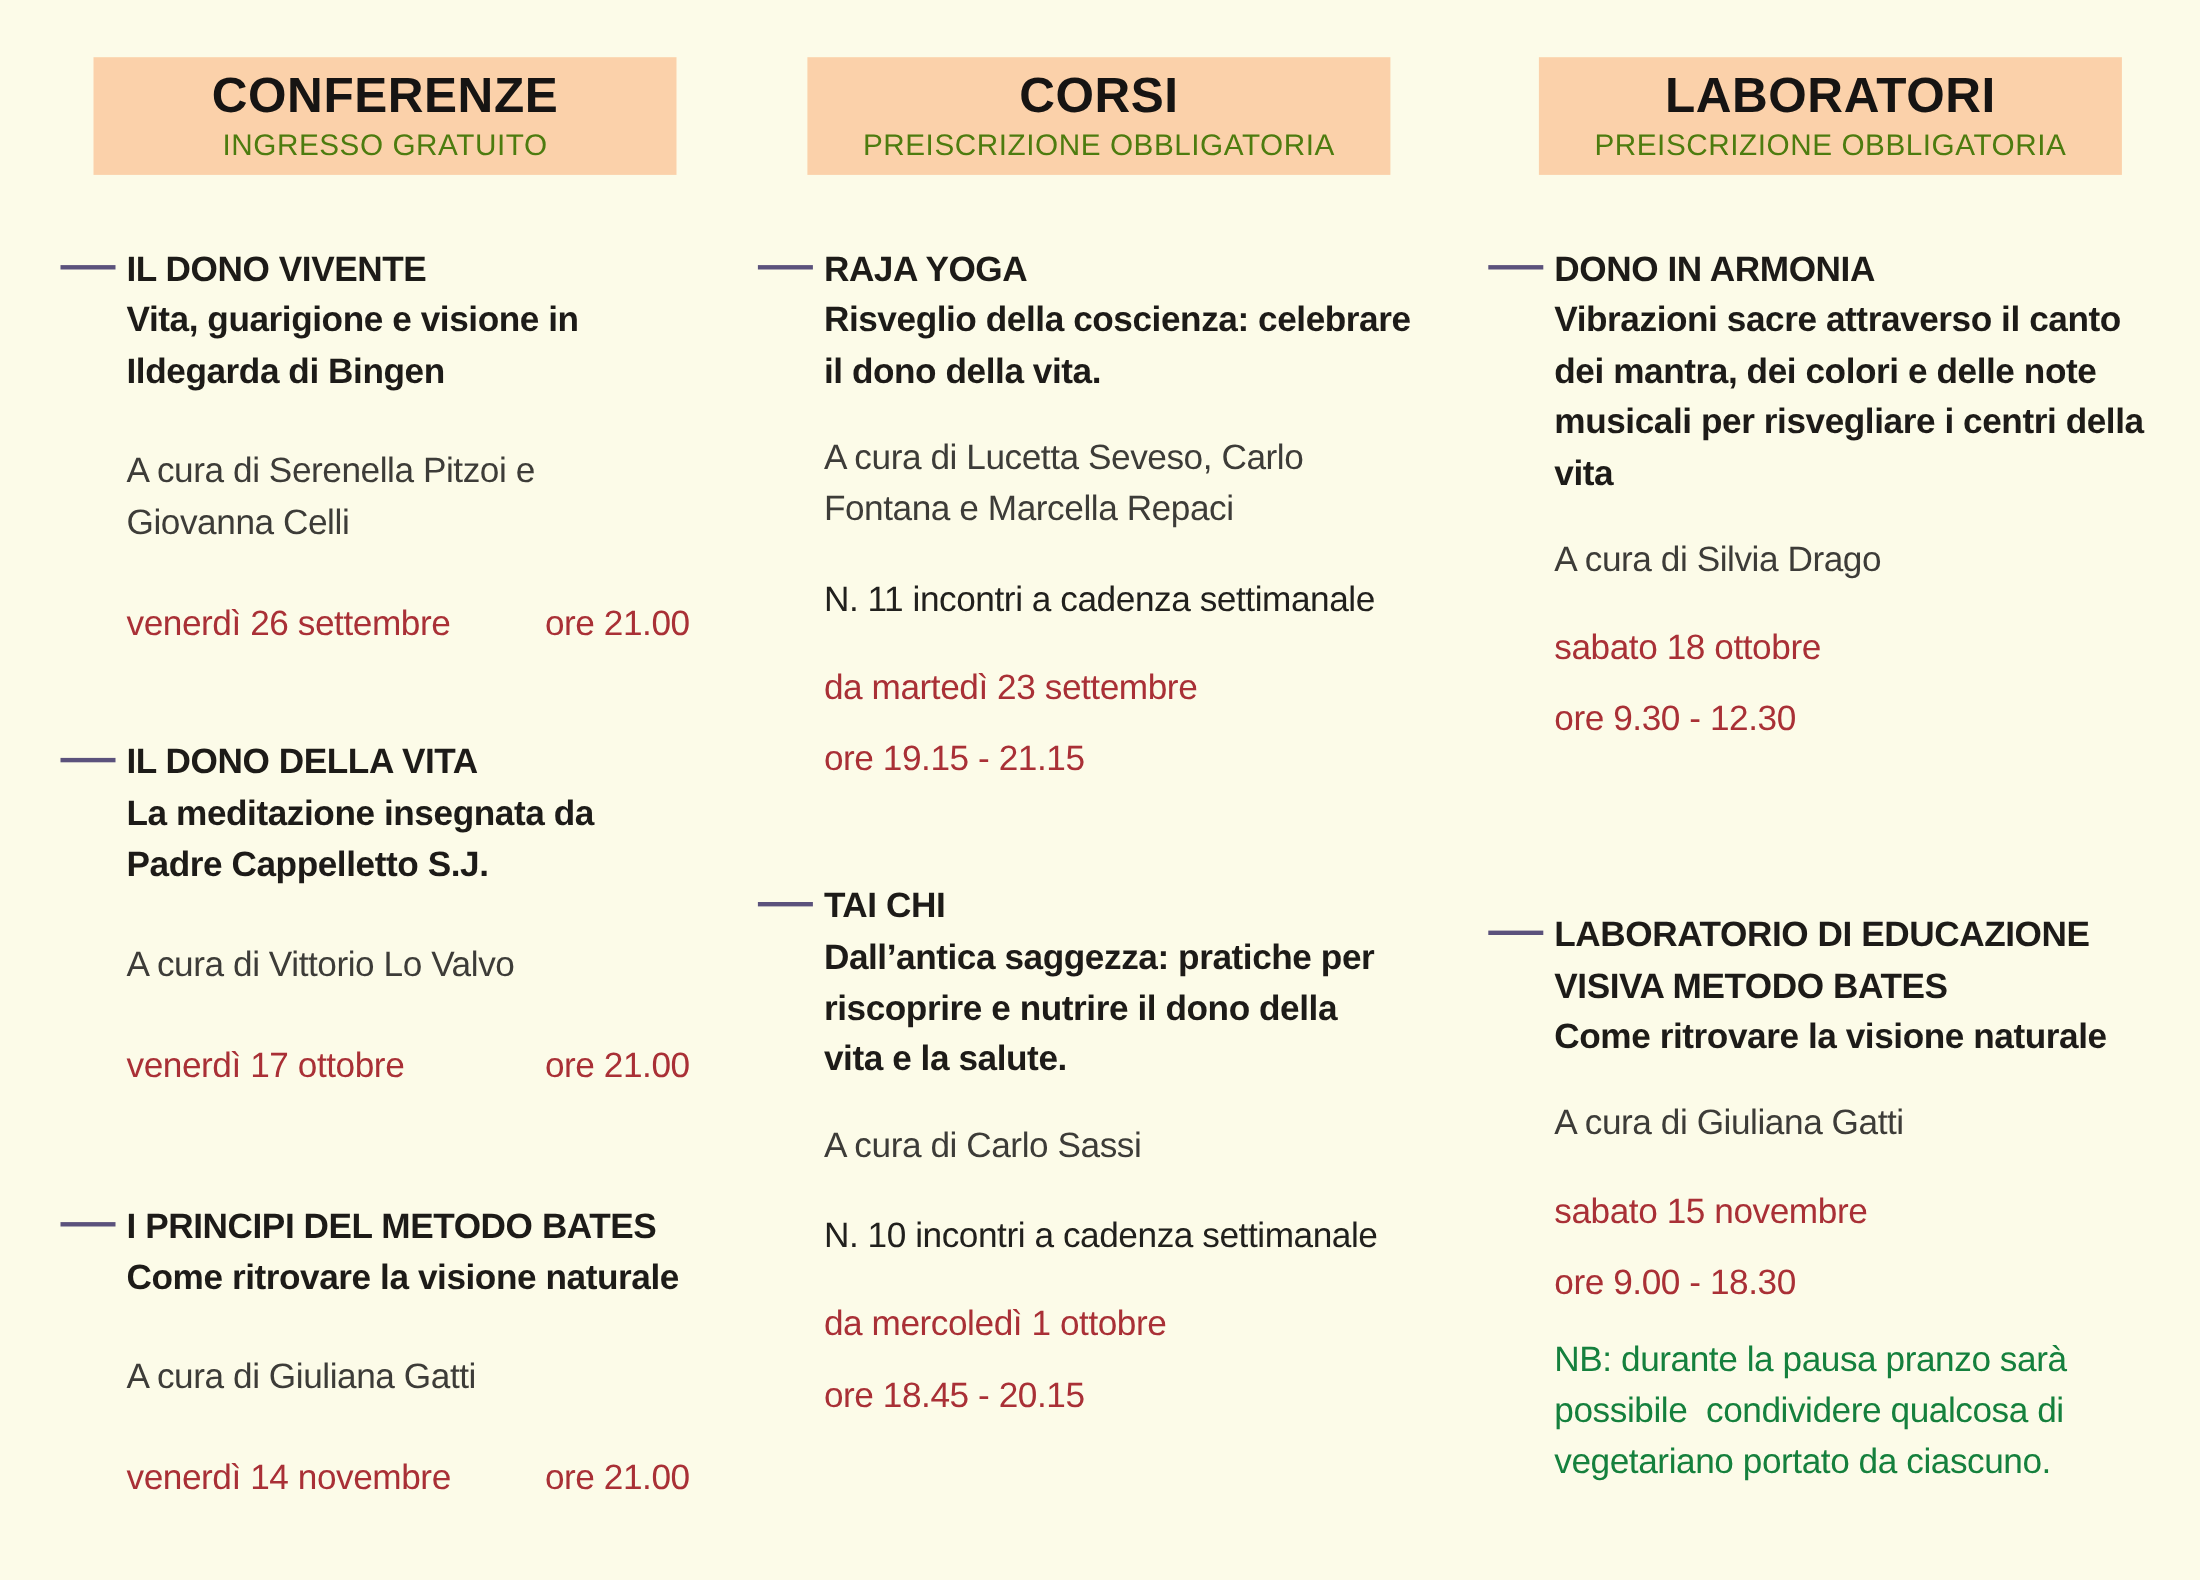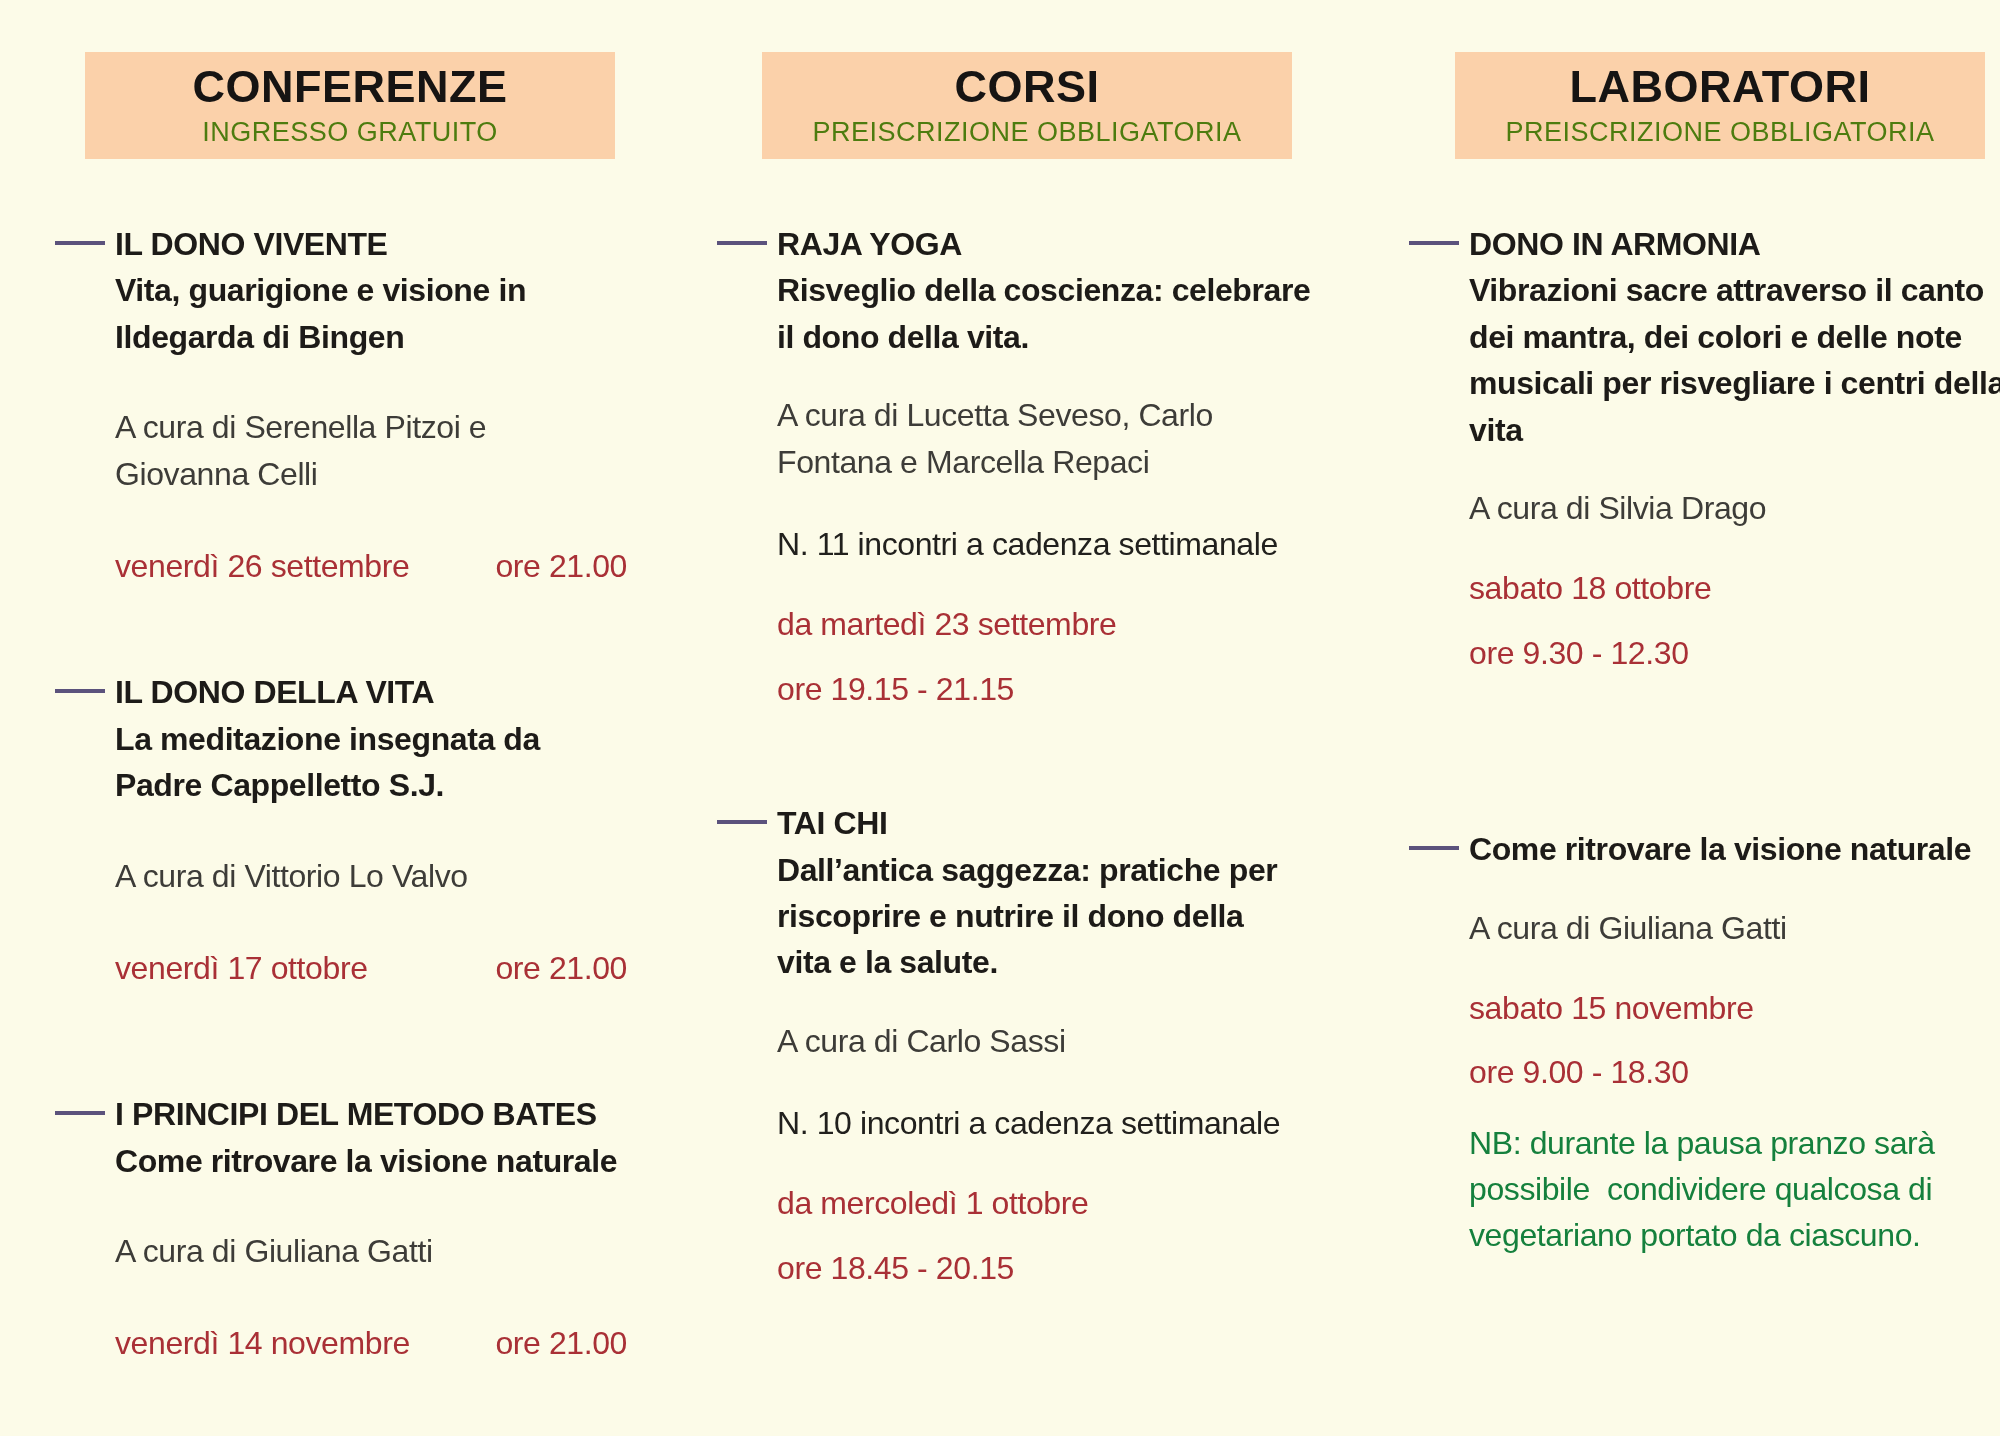--- a/index.html
+++ b/index.html
@@ -10,21 +10,21 @@
     background: #fcfbe8;
     font-family: "Liberation Sans", sans-serif;
     overflow: hidden;
   }
   .page {
     box-sizing: border-box;
     width: 2000px;
     height: 1436px;
     display: grid;
     grid-template-columns: 590px 620px 622px;
-    column-gap: 72px;
+    column-gap: 44px;
     padding: 52px 0 0 55px;
   }
   .col { position: relative; }
   .band {
     width: 530px;
     height: 107px;
     margin: 0 auto 62px auto;
     background: #fbd1aa;
     display: flex;
     flex-direction: column;
@@ -212,20 +212,22 @@
 dei mantra, dei colori e delle note
 musicali per risvegliare i centri della
 vita</div>
       <div class="ev-cur">A cura di Silvia Drago</div>
       <span class="ev-date block">sabato 18 ottobre</span>
       <span class="ev-time block">ore 9.30 - 12.30</span>
     </article>
 
     <article class="event m150">
       <span class="dash"></span>
+      <h3 class="ev-name">LABORATORIO DI EDUCAZIONE
+VISIVA METODO BATES</h3>
       <div class="ev-sub">Come ritrovare la visione naturale</div>
       <div class="ev-cur">A cura di Giuliana Gatti</div>
       <span class="ev-date block">sabato 15 novembre</span>
       <span class="ev-time block">ore 9.00 - 18.30</span>
       <div class="ev-note">NB: durante la pausa pranzo sarà
 possibile  condividere qualcosa di
 vegetariano portato da ciascuno.</div>
     </article>
   </section>
 

